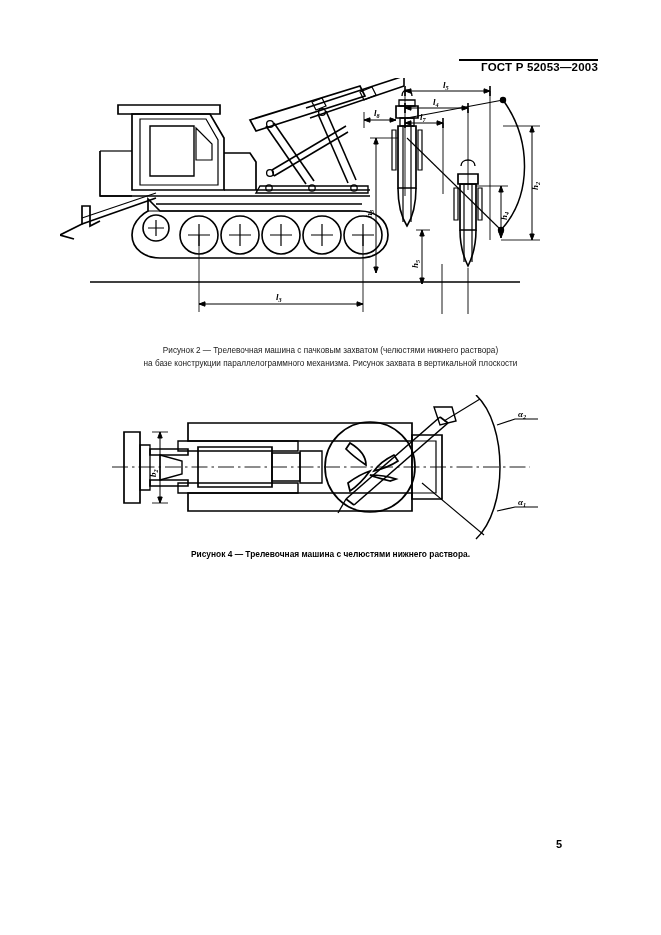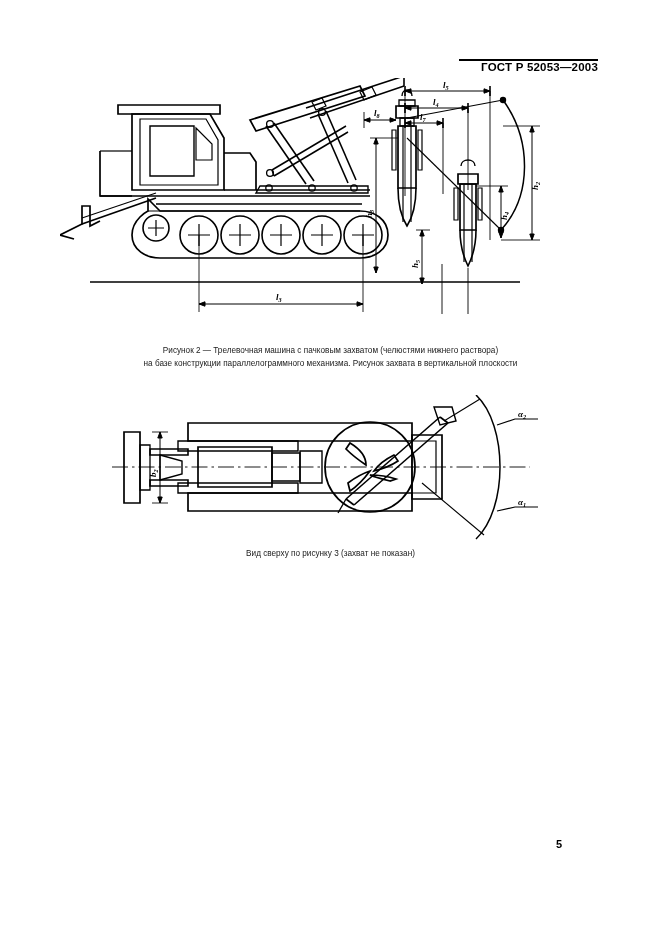--- a/index.html
+++ b/index.html
@@ -416,18 +416,18 @@
 
       <g fill="#000" stroke="none">
         <text class="lbl" x="96" y="82" transform="rotate(-90 96 82)">b<tspan class="lbl-sub" dy="2">2</tspan></text>
         <text class="lbl" x="458" y="22">α<tspan class="lbl-sub" dy="2">2</tspan></text>
         <text class="lbl" x="458" y="110">α<tspan class="lbl-sub" dy="2">1</tspan></text>
       </g>
     </svg>
   </div>
 
   <div id="caption-fig4" class="caption">
-    <div>Вид сверху по рисунку 3 (захват не показан)</div>
+    <div class="caption-title-bold">Рисунок 4 — Трелевочная машина с челюстями нижнего раствора.</div>
   </div>
 
   <div class="page-number">5</div>
 
 </div>
 
 </body></html>

